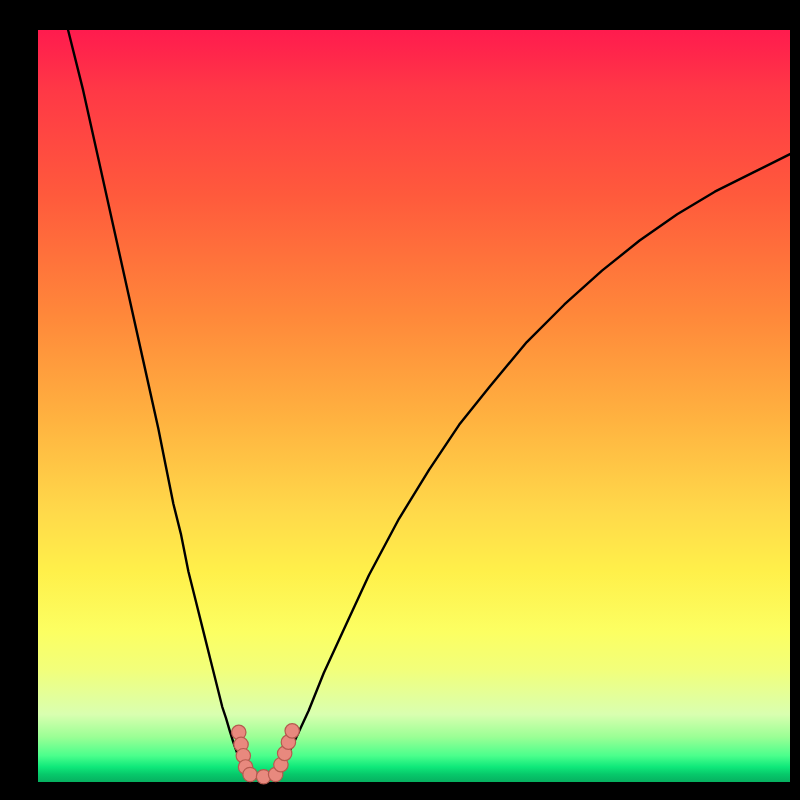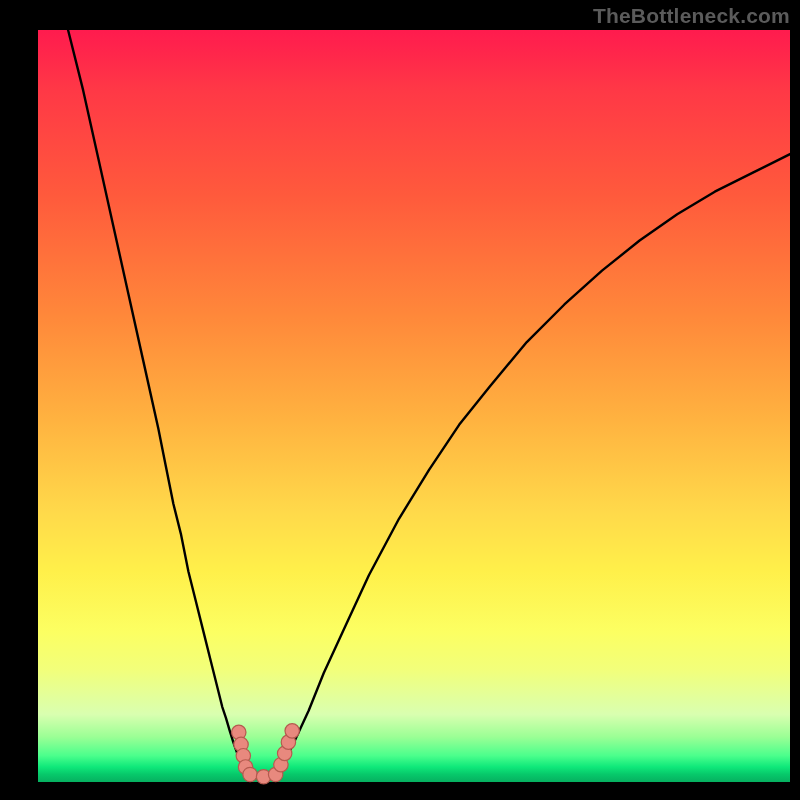--- a/index.html
+++ b/index.html
@@ -82,14 +82,13 @@
           <circle cx="212.06" cy="744.48" r="7.2" fill="#e8897e" stroke="#b55a4f" stroke-width="1.2"></circle>
           <circle cx="225.60" cy="746.74" r="7.2" fill="#e8897e" stroke="#b55a4f" stroke-width="1.2"></circle>
           <circle cx="237.63" cy="744.48" r="7.2" fill="#e8897e" stroke="#b55a4f" stroke-width="1.2"></circle>
           <circle cx="242.90" cy="734.70" r="7.2" fill="#e8897e" stroke="#b55a4f" stroke-width="1.2"></circle>
           <circle cx="246.66" cy="723.42" r="7.2" fill="#e8897e" stroke="#b55a4f" stroke-width="1.2"></circle>
           <circle cx="250.42" cy="712.14" r="7.2" fill="#e8897e" stroke="#b55a4f" stroke-width="1.2"></circle>
           <circle cx="254.18" cy="700.86" r="7.2" fill="#e8897e" stroke="#b55a4f" stroke-width="1.2"></circle>
         </g>
     </svg>
   </div>
-  <div class="watermark">TheBottleneck.com</div>
 </div>
 
 </body></html>

